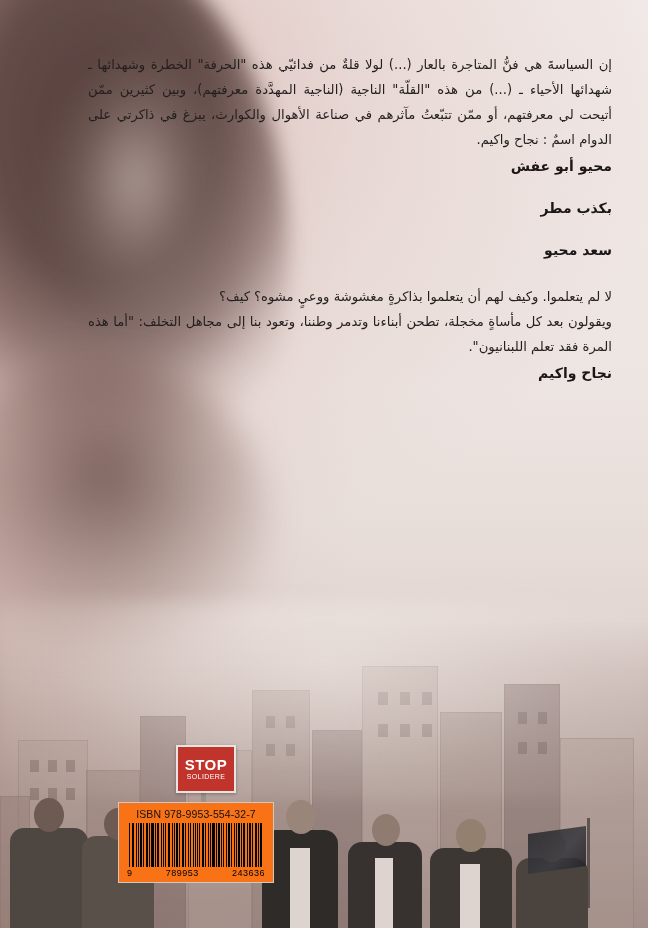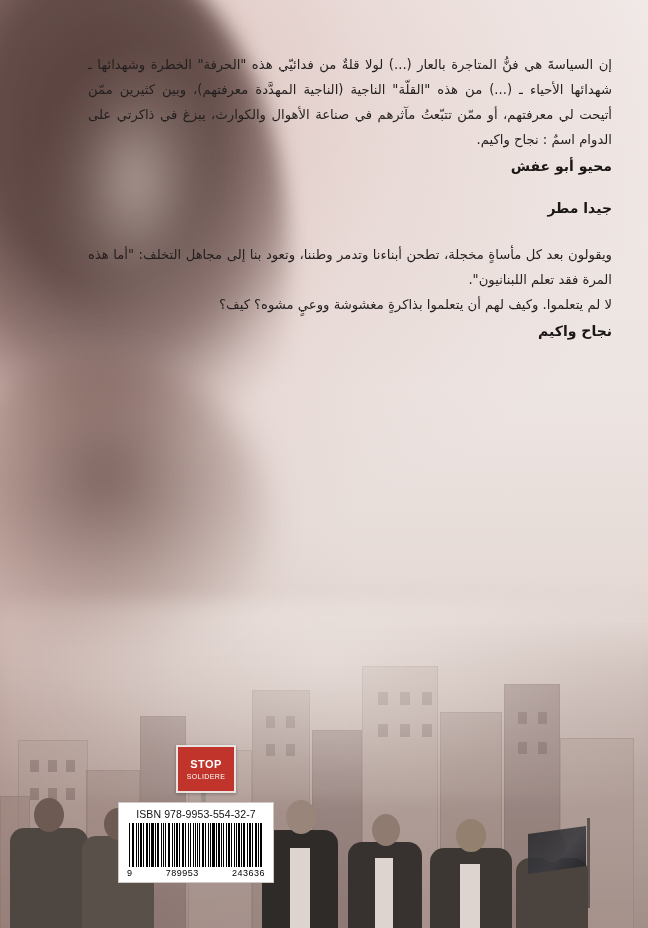--- a/index.html
+++ b/index.html
@@ -152,21 +152,21 @@
     display: flex;
     flex-direction: column;
     align-items: center;
     justify-content: center;
     box-shadow: 0 1px 3px rgba(0,0,0,.3);
   }
   .stop-sign .t1 {
     color: #fff;
     font-family: "Liberation Sans", sans-serif;
     font-weight: bold;
-    font-size: 11px;
+    font-size: 15px;
     line-height: 15px;
     letter-spacing: .5px;
   }
   .stop-sign .t2 {
     color: #fff;
     font-family: "Liberation Sans", sans-serif;
     font-size: 7px;
     line-height: 9px;
     letter-spacing: .4px;
   }
@@ -208,21 +208,21 @@
     text-align: right;
   }
   .final-lines .para { margin-bottom: 0; }
 
   
   .isbn-box {
     position: absolute;
     left: 118px;
     top: 802px;
     width: 156px;
-    background: #ffffff;
+    background: #f97316;
     border: 1px solid #cfc8c4;
     padding: 5px 6px 4px 6px;
     box-sizing: border-box;
   }
   .isbn-text {
     font-family: "Liberation Sans", sans-serif;
     font-size: 10.5px;
     color: #111;
     letter-spacing: .1px;
     text-align: center;
@@ -340,29 +340,30 @@
   </div>
 
   <div class="content">
 
     <div class="quote-block">
       <p class="para">إن السياسةَ هي فنُّ المتاجرة بالعار (...) لولا قلةٌ من فدائيّي هذه "الحرفة" الخطرة وشهدائها ـ شهدائها الأحياء ـ (...) من هذه "القلّة" الناجية (الناجية المهدَّدة معرفتهم)، وبين كثيرين ممّن أتيحت لي معرفتهم، أو ممّن تتبّعتُ مآثرهم في صناعة الأهوال والكوارث، يبزغ في ذاكرتي على الدوام اسمٌ : نجاح واكيم.</p>
       <p class="attrib">محيو أبو عفش</p>
     </div>
 
     <div class="quote-block">
-      <p class="attrib">جيدا مطر</p>
+      <p class="attrib">بكذب مطر</p>
     </div>
 
     <div class="quote-block">
+      <p class="attrib">سعد محيو</p>
     </div>
 
     <div class="quote-block final-lines">
+      <p class="para">لا لم يتعلموا. وكيف لهم أن يتعلموا بذاكرةٍ مغشوشة ووعيٍ مشوه؟ كيف؟</p>
       <p class="para">ويقولون بعد كل مأساةٍ مخجلة، تطحن أبناءنا وتدمر وطننا، وتعود بنا إلى مجاهل التخلف: "أما هذه المرة فقد تعلم اللبنانيون".</p>
-      <p class="para">لا لم يتعلموا. وكيف لهم أن يتعلموا بذاكرةٍ مغشوشة ووعيٍ مشوه؟ كيف؟</p>
       <p class="attrib">نجاح واكيم</p>
     </div>
 
   </div>
 
   <div class="isbn-box">
     <div class="isbn-text">ISBN 978-9953-554-32-7</div>
     <div class="barcode" id="barcode">
         <i style="width:1px;"></i>
         <i style="width:2px;background:transparent;"></i>

